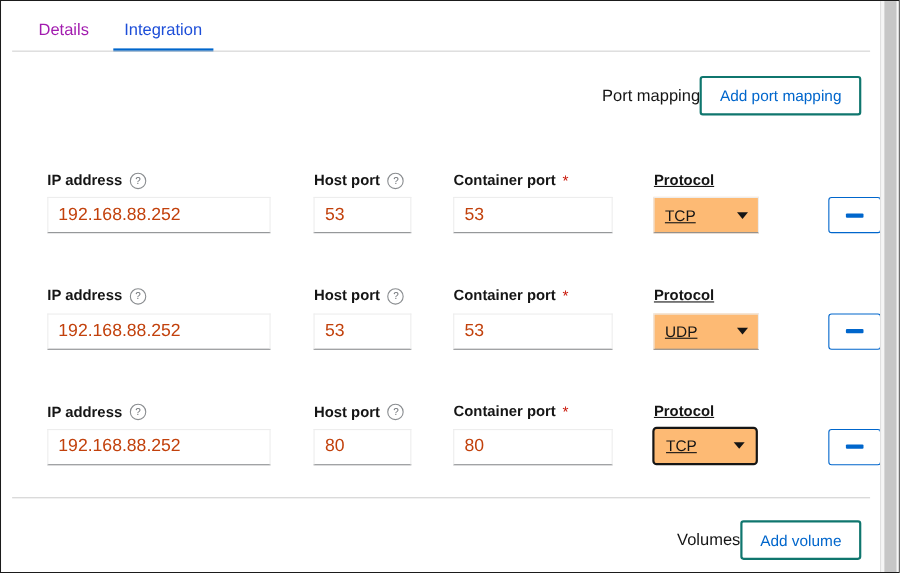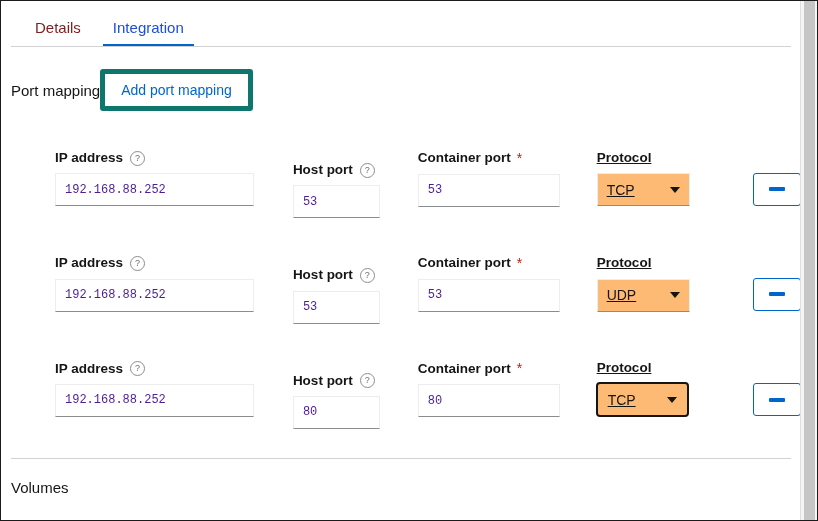--- a/index.html
+++ b/index.html
@@ -51,21 +51,21 @@
   .tabs {
     display: flex;
     align-items: flex-end;
     height: 46px;
     padding-left: 8px;
   }
   .tab {
     position: relative;
     padding: 0 16px 12px 16px;
     font-size: 15px;
-    color: #7f1d1d;
+    color: #a21caf;
     line-height: 1;
     cursor: pointer;
     white-space: nowrap;
   }
   .tab.active {
     color: #1d4ed8;
   }
   .tab.active::after {
     content: "";
     position: absolute;
@@ -73,48 +73,48 @@
     right: 6px;
     bottom: 0;
     height: 3px;
     background: #06c;
   }
 
   
   .section-head {
     display: flex;
     align-items: center;
-    justify-content: flex-start;
+    justify-content: flex-end;
     padding: 0 18px 0 10px;
   }
   .section-title {
     font-size: 15px;
     color: #151515;
   }
   .btn-secondary {
     background: #ffffff;
-    border: 5px solid #0f766e;
+    border: 2px solid #0f766e;
     color: #06c;
     font-size: 14px;
     font-family: "Liberation Sans", sans-serif;
     padding: 7px 16px;
     border-radius: 3px;
     cursor: pointer;
     white-space: nowrap;
     line-height: 1.3;
   }
 
   
   .rows {
     padding: 0 0 0 0;
   }
   .row {
     display: flex;
-    align-items: center;
-    padding-left: 54px;
+    align-items: flex-end;
+    padding-left: 42px;
     gap: 22px;
   }
   .field {
     display: flex;
     flex-direction: column;
   }
   .f-ip    { width: 213px; margin-right: 17px; }
   .f-host  { width:  93px; margin-right: 16px; margin-top: 24px; }
   .f-cont  { width: 152px; margin-right: 15px; }
   .f-proto { width: 100px; text-decoration: underline; }
@@ -147,23 +147,23 @@
     color: #c9190b;
     margin-left: 6px;
     font-size: 14px;
     font-weight: normal;
   }
   .text-input {
     box-sizing: border-box;
     width: 100%;
     height: 33px;
     padding: 4px 9px;
-    font-family: Liberation Mono, monospace;
-    font-size: 12px;
-    color: #4c1d95;
+    font-family: Liberation Sans, sans-serif;
+    font-size: 16px;
+    color: #c2410c;
     background: #ffffff;
     border: 1px solid #ededed;
     border-bottom: 1px solid #8a8d90;
     border-radius: 0;
     outline: none;
   }
   .select-wrap {
     position: relative;
     box-sizing: border-box;
     width: 100%;
@@ -377,20 +377,21 @@
           </button>
         </div>
       </div>
 
     </div>
 
     <div class="divider" style="margin-top:29px;"></div>
 
     <div class="section-head" style="margin-top:20px;">
       <div class="section-title">Volumes</div>
+      <button class="btn-secondary">Add volume</button>
     </div>
 
   </div>
 
   <div class="scrollbar-track">
     <div class="scrollbar-thumb"></div>
   </div>
 </div>
 
 </body></html>

